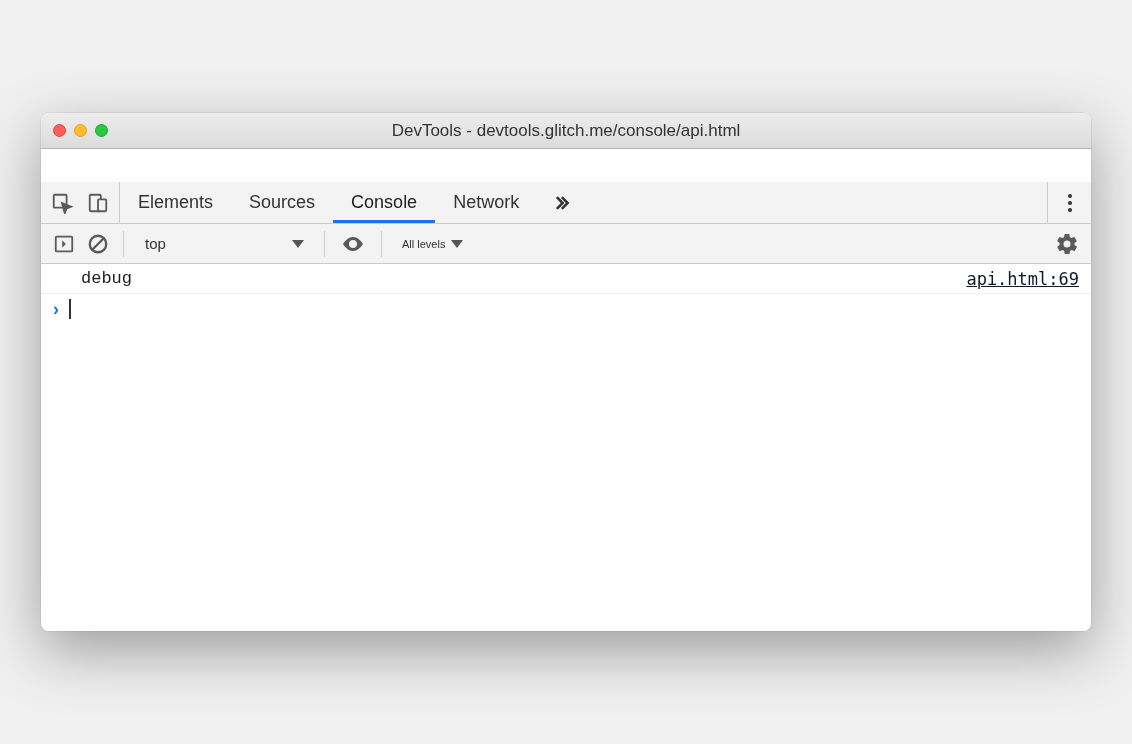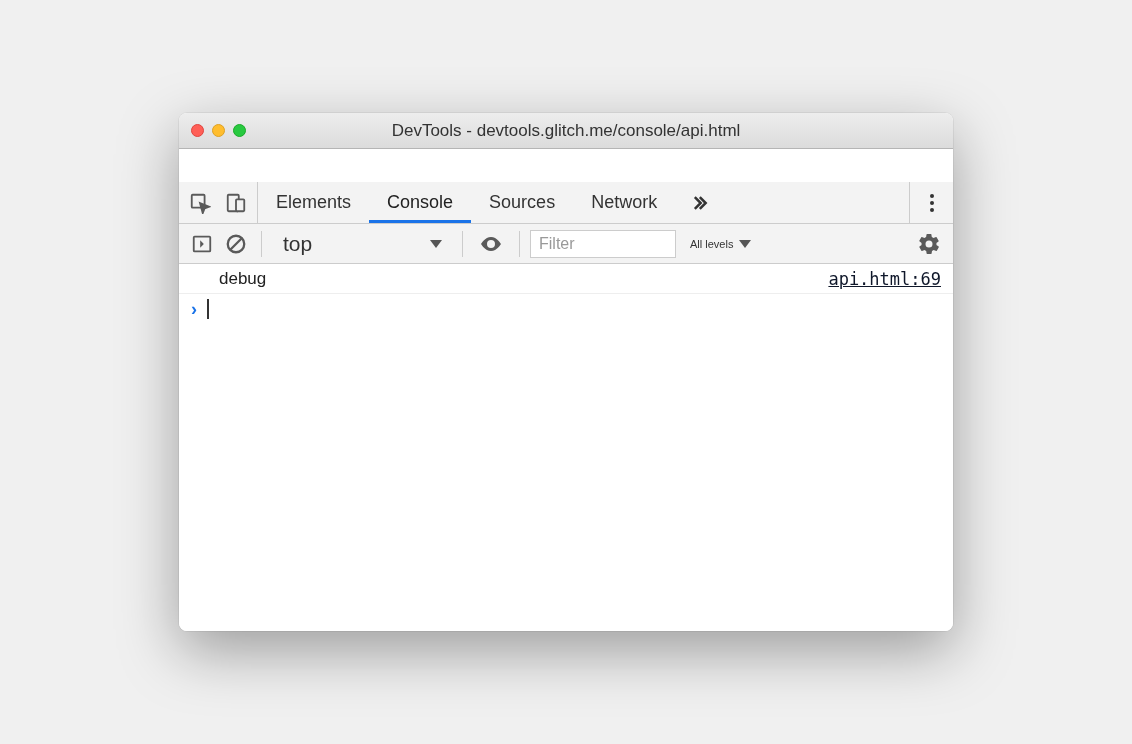--- a/index.html
+++ b/index.html
@@ -10,21 +10,21 @@
     }
     body {
       background: #f0f0f0;
       display: flex;
       justify-content: center;
       align-items: center;
       width: 1132px;
       height: 744px;
     }
     .window {
-      width: 774px;
+      width: 1050px;
       height: 518px;
       background: #fff;
       border-radius: 8px;
       box-shadow: 0 20px 60px rgba(0,0,0,0.35), 0 0 0 1px rgba(0,0,0,0.05);
       overflow: hidden;
       display: flex;
       flex-direction: column;
     }
     .titlebar {
       height: 36px;
@@ -130,21 +130,21 @@
       height: 22px;
       color: #5a5a5a;
       margin: 0 4px;
     }
     .context-select {
       display: flex;
       align-items: center;
       gap: 6px;
       padding: 0 10px;
       height: 28px;
-      font-size: 21px;
+      font-size: 15px;
       color: #333;
       border-left: 1px solid transparent;
       cursor: pointer;
       min-width: 180px;
       justify-content: space-between;
     }
     .triangle-down {
       width: 0;
       height: 0;
       border-left: 6px solid transparent;
@@ -202,21 +202,21 @@
     .log-row {
       display: flex;
       align-items: center;
       padding: 4px 12px 4px 40px;
       font-size: 17px;
       border-bottom: 1px solid #eee;
       min-height: 30px;
     }
     .log-message {
       flex: 1;
-      font-family: Liberation Sans, sans-serif;
+      font-family: Liberation Mono, monospace;
       color: #222;
     }
     .log-source {
       font-family: Menlo, Consolas, monospace;
       color: #0f172a;
       text-decoration: underline;
       cursor: pointer;
     }
     .prompt-row {
       display: flex;
@@ -256,22 +256,22 @@
         <rect x="3" y="3" width="14" height="14" rx="1"></rect>
         <path d="M12 12 L22 16 L17 18 L15 23 Z" fill="currentColor"></path>
       </svg>
       <svg class="icon-device" viewBox="0 0 24 24" fill="none" stroke="currentColor" stroke-width="2">
         <rect x="3" y="3" width="12" height="18" rx="1"></rect>
         <rect x="12" y="8" width="9" height="13" rx="1" fill="#f3f3f3"></rect>
       </svg>
     </div>
     <div class="tabs">
       <div class="tab">Elements</div>
+      <div class="tab">Sources</div>
       <div class="tab active">Console</div>
-      <div class="tab">Sources</div>
       <div class="tab">Network</div>
       <div class="more-tabs">
         <svg width="20" height="20" viewBox="0 0 24 24" fill="none" stroke="currentColor" stroke-width="3">
           <path d="M7 5 L14 12 L7 19"></path>
           <path d="M13 5 L20 12 L13 19"></path>
         </svg>
       </div>
     </div>
     <div class="kebab">
       <svg width="6" height="20" viewBox="0 0 6 20">
@@ -296,21 +296,20 @@
       <span>top</span>
       <div class="triangle-down"></div>
     </div>
     <div class="divider"></div>
     <div class="eye-icon">
       <svg width="24" height="24" viewBox="0 0 24 24" fill="currentColor">
         <path d="M12 5 C6 5 2 12 2 12 C2 12 6 19 12 19 C18 19 22 12 22 12 C22 12 18 5 12 5 Z M12 16 A4 4 0 1 1 12 8 A4 4 0 1 1 12 16 Z"></path>
       </svg>
     </div>
     <div class="divider"></div>
-    <input class="filter-input" placeholder="Filter" style="">
     <div class="levels">
       <span>All levels</span>
       <div class="triangle-down"></div>
     </div>
     <div class="spacer"></div>
     <svg class="gear-icon" viewBox="0 0 24 24" fill="currentColor">
       <path d="M19.4 13 a7.8 7.8 0 0 0 .1-1 a7.8 7.8 0 0 0-.1-1 l2.1-1.6 a.5.5 0 0 0 .1-.6 l-2-3.5 a.5.5 0 0 0-.6-.2 l-2.5 1 a7.6 7.6 0 0 0-1.7-1 l-.4-2.6 A.5.5 0 0 0 14 2 h-4 a.5.5 0 0 0-.5.4 l-.4 2.6 a7.6 7.6 0 0 0-1.7 1 l-2.5-1 a.5.5 0 0 0-.6.2 l-2 3.5 a.5.5 0 0 0 .1.6 L4.6 11 a7.8 7.8 0 0 0-.1 1 a7.8 7.8 0 0 0 .1 1 l-2.1 1.6 a.5.5 0 0 0-.1.6 l2 3.5 a.5.5 0 0 0 .6.2 l2.5-1 a7.6 7.6 0 0 0 1.7 1 l.4 2.6 a.5.5 0 0 0 .5.4 h4 a.5.5 0 0 0 .5-.4 l.4-2.6 a7.6 7.6 0 0 0 1.7-1 l2.5 1 a.5.5 0 0 0 .6-.2 l2-3.5 a.5.5 0 0 0-.1-.6 Z M12 15.5 A3.5 3.5 0 1 1 15.5 12 A3.5 3.5 0 0 1 12 15.5 Z"></path>
     </svg>
   </div>
 

